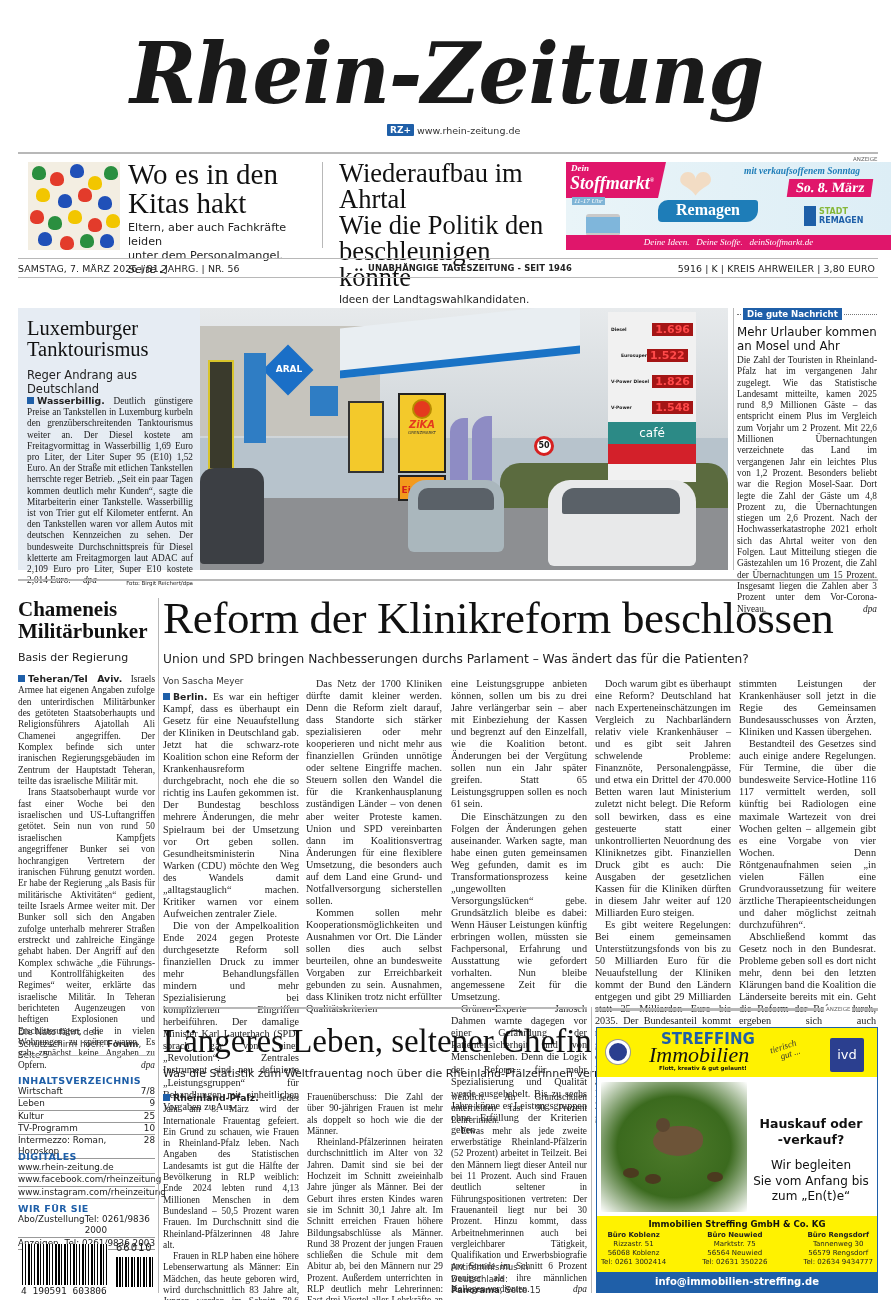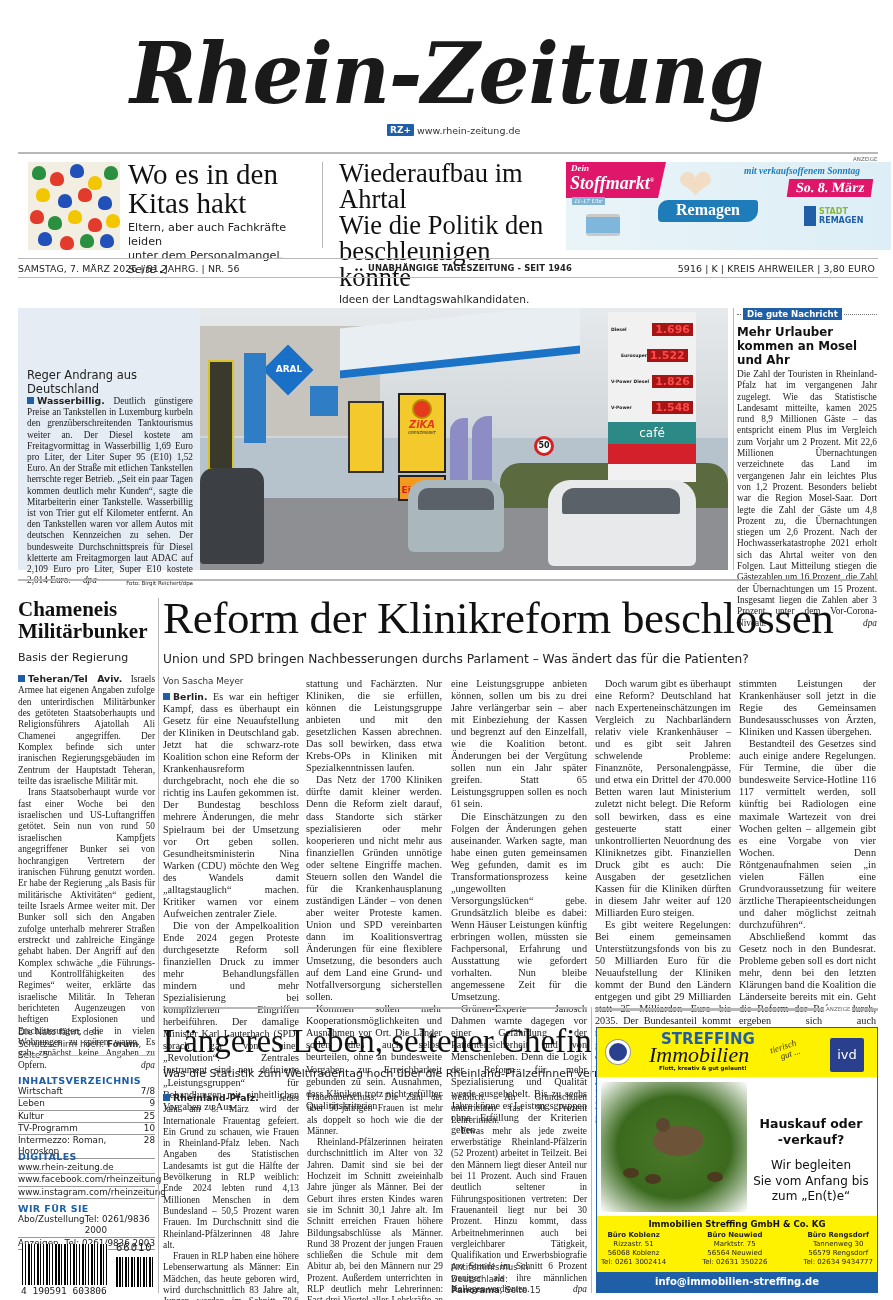--- a/index.html
+++ b/index.html
@@ -106,29 +106,34 @@
   <div class="abs serif" style="left:178px;top:4px;color:#1e7db8;font-size:9.5px;font-style:italic;font-weight:bold">mit verkaufsoffenem Sonntag</div>
   <div class="abs serif" style="left:222px;top:17px;background:#e0166b;color:#fff;font-size:14px;font-weight:bold;padding:1px 8px;transform:skewX(-8deg)">So. 8. März</div>
   <div class="abs serif" style="left:92px;top:38px;background:#1e7db8;color:#fff;font-size:16px;font-weight:bold;padding:1px 18px 3px;border-radius:10px 3px 12px 4px">Remagen</div>
   <div class="abs" style="left:238px;top:44px;display:flex;gap:3px;align-items:center">
     <div style="width:12px;height:20px;background:#1e5fa8;border-top:4px solid #1e5fa8"></div>
     <div class="sans" style="font-size:8px;font-weight:bold;line-height:9px">
       <div style="color:#86b83a">STADT</div>
       <div style="color:#1e5fa8">REMAGEN</div>
     </div>
   </div>
+  <div class="abs serif" style="left:0;bottom:0;width:100%;height:15px;background:#e0166b;color:#fff;font-size:9px;font-style:italic;text-align:center;line-height:15px;white-space:pre">Deine Ideen.   Deine Stoffe.   deinStoffmarkt.de</div>
 </div>
 
 <div class="rule" style="left:18px;top:258px;width:860px;height:1px"></div>
 <div class="abs dateline" style="left:18px;top:263px">SAMSTAG, 7. MÄRZ 2026 | 81. JAHRG. | NR. 56</div>
 <div class="abs dateline" style="left:368px;top:263px;font-weight:bold;font-size:8.4px">UNABHÄNGIGE TAGESZEITUNG - SEIT 1946</div>
 <div class="abs dateline" style="right:18px;top:263px">5916 | K | KREIS AHRWEILER | 3,80 EURO</div>
 <div class="rule" style="left:18px;top:277px;width:860px;height:1px"></div>
 
 <div class="abs lux-box">
+  <div class="serif" style="position:absolute;left:9px;top:10px;font-size:20.5px;line-height:21px;color:#111">
+    <div>Luxemburger</div>
+    <div>Tanktourismus</div>
+  </div>
   <div class="subhead" style="position:absolute;left:9px;top:60px;font-size:11.5px">Reger Andrang aus Deutschland</div>
   <div class="body-text" style="position:absolute;left:9px;top:87px;width:166px;font-size:9.3px;line-height:11.2px">
     <p class="first"><span class="sq"></span><span class="lead">Wasserbillig.</span> <span>Deutlich günstigere Preise an Tankstellen in Luxemburg kurbeln den grenzüberschreitenden Tanktourismus weiter an. Der Diesel kostete am Freitagvormittag in Wasserbillig 1,69 Euro pro Liter, der Liter Super 95 (E10) 1,52 Euro. An der Straße mit etlichen Tankstellen herrschte reger Betrieb. „Seit ein paar Tagen kommen deutlich mehr Kunden“, sagte die Mitarbeiterin einer Tankstelle. Wasserbillig ist von Trier gut elf Kilometer entfernt. An den Tankstellen waren vor allem Autos mit deutschen Kennzeichen zu sehen. Der bundesweite Durchschnittspreis für Diesel kletterte am Freitagmorgen laut ADAC auf 2,109 Euro pro Liter, Super E10 kostete 2,014 Euro.</span> <i style="margin-left:10px">dpa</i> <span class="sans" style="font-size:5.5px;float:right;margin-top:3px">Foto: Birgit Reichert/dpa</span></p>
   </div>
 </div>
 
 <div class="abs photo-gas">
   <div class="abs" style="left:0;top:0;width:100%;height:130px;background:linear-gradient(#e7eaec,#cfd5d9)"></div>
   <div class="abs" style="left:0;top:18px;width:180px;height:110px;background:#c6c4bd"></div>
   <div class="abs" style="left:140px;top:8px;width:240px;height:50px;background:#e9eef2;border-bottom:8px solid #1a73c6;transform:skewY(-6deg)"></div>
@@ -180,21 +185,21 @@
   <div class="abs" style="left:218px;top:180px;width:76px;height:22px;background:#5a6168;border-radius:10px 10px 2px 2px"></div>
 </div>
 
 <div class="vrule" style="left:733px;top:308px;height:262px"></div>
 <div class="abs gute">
   <div style="display:flex;align-items:center;gap:2px">
     <span style="width:4px;border-top:1px dotted #777"></span>
     <span class="tag-blue">Die gute Nachricht</span>
     <span style="flex:1;border-top:1px dotted #777"></span>
   </div>
-  <div class="sans" style="font-weight:bold;font-size:11.8px;line-height:14px;margin-top:5px;color:#111">Mehr Urlauber kommen an Mosel und Ahr</div>
+  <div class="sans" style="font-weight:normal;font-size:11.8px;line-height:14px;margin-top:5px;color:#111">Mehr Urlauber kommen an Mosel und Ahr</div>
   <div class="body-text" style="margin-top:2px;font-size:9.3px;line-height:11.3px">
     <p class="first"><span>Die Zahl der Touristen in Rheinland-Pfalz hat im vergangenen Jahr zugelegt. Wie das Statistische Landesamt mitteilte, kamen 2025 rund 8,9 Millionen Gäste – das entspricht einem Plus im Vergleich zum Vorjahr um 2 Prozent. Mit 22,6 Millionen Übernachtungen verzeichnete das Land im vergangenen Jahr ein leichtes Plus von 1,2 Prozent. Besonders beliebt war die Region Mosel-Saar. Dort legte die Zahl der Gäste um 4,8 Prozent zu, die Übernachtungen stiegen um 2,6 Prozent. Nach der Hochwasserkatastrophe 2021 erholt sich das Ahrtal weiter von den Folgen. Laut Mitteilung stiegen die Gästezahlen um 16 Prozent, die Zahl der Übernachtungen um 15 Prozent. Insgesamt liegen die Zahlen aber 3 Prozent unter dem Vor-Corona-Niveau.</span> <i style="float:right">dpa</i></p>
   </div>
 </div>
 
 <div class="rule" style="left:18px;top:579px;width:860px;height:1.5px"></div>
 
 <div class="abs" style="left:18px;top:598px;width:137px">
   <div class="serif" style="font-size:21px;line-height:22px;font-weight:bold;color:#111">
     <div>Chameneis</div>
@@ -267,21 +272,20 @@
 
 <div class="abs h-big" style="left:163px;top:592px;font-size:45px;line-height:52px;letter-spacing:-0.3px">Reform der Klinikreform beschlossen</div>
 <div class="abs subhead" style="left:163px;top:652px;font-size:12.2px">Union und SPD bringen Nachbesserungen durchs Parlament – Was ändert das für die Patienten?</div>
 <div class="abs sans" style="left:163px;top:676px;font-size:8.8px;color:#333">Von Sascha Meyer</div>
 
 <div class="abs body-text" style="left:163px;top:691px;width:136px">
   <p class="first"><span class="sq"></span><span class="lead">Berlin.</span> <span>Es war ein heftiger Kampf, dass es überhaupt ein Gesetz für eine Neuaufstellung der Kliniken in Deutschland gab. Jetzt hat die schwarz-rote Koalition schon eine Reform der Krankenhausreform durchgebracht, noch ehe die so richtig ins Laufen gekommen ist. Der Bundestag beschloss mehrere Änderungen, die mehr Spielraum bei der Umsetzung vor Ort geben sollen. Gesundheitsministerin Nina Warken (CDU) möchte den Weg des Wandels damit „alltagstauglich“ machen. Kritiker warnen vor einem Aufweichen zentraler Ziele.</span></p>
   <p>Die von der Ampelkoalition Ende 2024 gegen Proteste durchgesetzte Reform soll finanziellen Druck zu immer mehr Behandlungsfällen mindern und mehr Spezialisierung bei komplizierten Eingriffen herbeiführen. Der damalige Minister Karl Lauterbach (SPD) sprach gar von einer „Revolution“. Zentrales Instrument sind neu definierte „Leistungsgruppen“ für Behandlungen mit einheitlichen Vorgaben zu Aus-</p>
 </div>
 <div class="abs body-text" style="left:306px;top:678px;width:136px">
-  <p class="first">stattung und Fachärzten. Nur Kliniken, die sie erfüllen, können die Leistungsgruppe anbieten und mit den gesetzlichen Kassen abrechnen. Das soll bewirken, dass etwa Krebs-OPs in Kliniken mit Spezialkenntnissen laufen.</p>
   <p>Das Netz der 1700 Kliniken dürfte damit kleiner werden. Denn die Reform zielt darauf, dass Standorte sich stärker spezialisieren oder mehr kooperieren und nicht mehr aus finanziellen Gründen unnötige oder seltene Eingriffe machen. Steuern sollen den Wandel die für die Krankenhausplanung zuständigen Länder – von denen aber weiter Proteste kamen. Union und SPD vereinbarten dann im Koalitionsvertrag Änderungen für eine flexiblere Umsetzung, die besonders auch auf dem Land eine Grund- und Notfallversorgung sicherstellen sollen.</p>
   <p>Kommen sollen mehr Kooperationsmöglichkeiten und Ausnahmen vor Ort. Die Länder sollen dies auch selbst beurteilen, ohne an bundesweite Vorgaben zur Erreichbarkeit gebunden zu sein. Ausnahmen, dass Kliniken trotz nicht erfüllter Qualitätskriterien</p>
 </div>
 <div class="abs body-text" style="left:451px;top:678px;width:136px">
   <p class="first">eine Leistungsgruppe anbieten können, sollen um bis zu drei Jahre verlängerbar sein – aber mit Einbeziehung der Kassen und begrenzt auf den Einzelfall, wie die Koalition betont. Änderungen bei der Vergütung sollen nun ein Jahr später greifen. Statt 65 Leistungsgruppen sollen es noch 61 sein.</p>
   <p>Die Einschätzungen zu den Folgen der Änderungen gehen auseinander. Warken sagte, man habe einen guten gemeinsamen Weg gefunden, damit es im Transformationsprozess keine „ungewollten Versorgungslücken“ gebe. Grundsätzlich bleibe es dabei: Wenn Häuser Leistungen künftig erbringen wollen, müssten sie Fachpersonal, Erfahrung und Ausstattung wie gefordert vorhalten. Nun bleibe angemessene Zeit für die Umsetzung.</p>
   <p>Grünen-Experte Janosch Dahmen warnte dagegen vor einer Gefährdung der Patientensicherheit und von Menschenleben. Denn die Logik der Reform für mehr Spezialisierung und Qualität werde ausgehebelt. Bis zu sechs Jahre könne es Leistungsgruppen ohne Erfüllung der Kriterien geben.</p>
 </div>
 <div class="abs body-text" style="left:595px;top:678px;width:136px">
   <p>Doch warum gibt es überhaupt eine Reform? Deutschland hat nach Experteneinschätzungen im Vergleich zu Nachbarländern relativ viele Krankenhäuser – und es gibt seit Jahren schwelende Probleme: Finanznöte, Personalengpässe, und etwa ein Drittel der 470.000 Betten waren laut Ministerium zuletzt nicht belegt. Die Reform soll bewirken, dass es eine gesteuerte statt einer unkontrollierten Neuordnung des Kliniknetzes gibt. Finanziellen Druck gibt es auch: Die Ausgaben der gesetzlichen Kassen für die Kliniken dürften in diesem Jahr weiter auf 120 Milliarden Euro steigen.</p>

